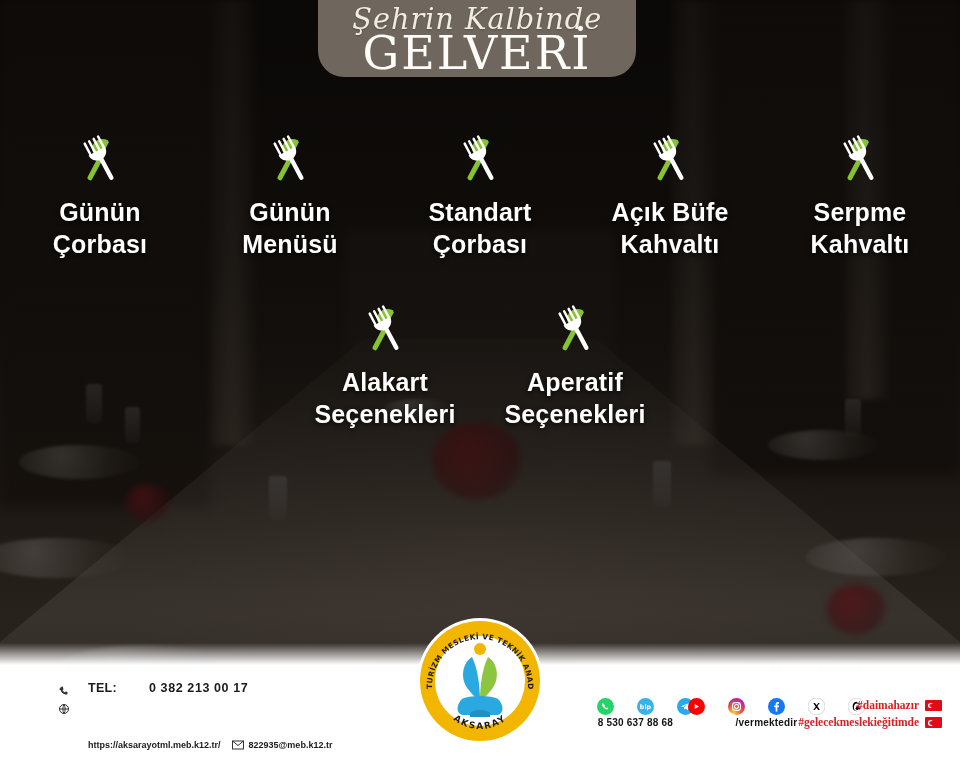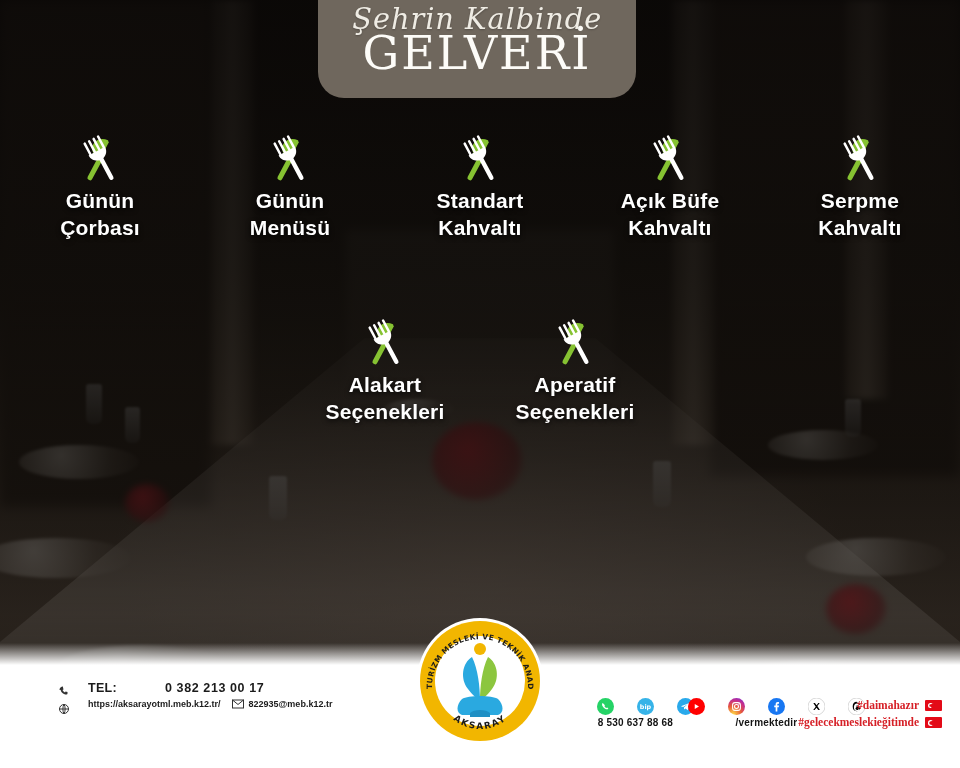--- a/index.html
+++ b/index.html
@@ -106,21 +106,21 @@
     background:
       linear-gradient(180deg, rgba(8,6,5,0.86) 0%, rgba(10,8,6,0.80) 35%, rgba(14,11,8,0.72) 60%, rgba(18,14,11,0.62) 80%, rgba(12,10,8,0.70) 100%);
   }
 
   
   .logo-banner {
     position: absolute;
     left: 318px;
     top: 0;
     width: 318px;
-    height: 98px;
+    height: 77px;
     background: #6f675d;
     border-bottom-left-radius: 26px;
     border-bottom-right-radius: 26px;
     display: flex;
     flex-direction: column;
     align-items: center;
     justify-content: flex-start;
     padding-top: 2px;
     box-sizing: border-box;
   }
@@ -147,37 +147,37 @@
 
   
   .services-row {
     position: absolute;
     left: 0;
     width: 960px;
     display: flex;
     justify-content: center;
   }
   .services-row.row1 { top: 132px; }
-  .services-row.row2 { top: 316px; }
+  .services-row.row2 { top: 302px; }
   .service {
     width: 190px;
     display: flex;
     flex-direction: column;
     align-items: center;
     text-align: center;
   }
   .service .icon {
     width: 54px;
     height: 54px;
     display: block;
   }
   .service .label {
-    margin-top: 2px;
+    margin-top: 10px;
     color: #ffffff;
-    font-size: 21px;
+    font-size: 25px;
     font-weight: bold;
     line-height: 1.28;
     letter-spacing: 0.2px;
     text-shadow: 0 2px 5px rgba(0,0,0,0.75);
     white-space: pre-line;
   }
 
   
   .description {
     position: absolute;
@@ -232,35 +232,36 @@
   }
   .tel-label {
     font-size: 12.5px;
     font-weight: bold;
     letter-spacing: 0.3px;
   }
   .tel-number {
     font-size: 12.5px;
     font-weight: bold;
     letter-spacing: 0.6px;
-    margin-left: 30px;
+    margin-left: 14px;
   }
   .addr {
     font-size: 9.5px;
     font-weight: bold;
     line-height: 1.45;
     letter-spacing: 0.1px;
     white-space: pre-line;
   }
   .web-row {
     display: flex;
     align-items: flex-start;
     gap: 5px;
     font-size: 9px;
     font-weight: bold;
+    margin-top: 41px;
   }
   .web-row .sep-ico {
     width: 12px; height: 10px;
     margin-left: 6px;
   }
 
   
   .seal {
     position: absolute;
     left: 412px;
@@ -434,21 +435,21 @@
             </g>
             <g transform="rotate(-28 32 32)">
               <rect x="23" y="6" width="3" height="17" rx="1.4" fill="#ffffff"></rect>
               <rect x="29" y="6" width="3" height="17" rx="1.4" fill="#ffffff"></rect>
               <rect x="35" y="6" width="3" height="17" rx="1.4" fill="#ffffff"></rect>
               <rect x="41" y="6" width="3" height="17" rx="1.4" fill="#ffffff"></rect>
               <path d="M22 22 L44 22 C44 29 39 32 36 33 L36 58 a2.6 2.6 0 0 1 -5.2 0 L30.8 33 C27 32 22 29 22 22 Z" fill="#ffffff"></path>
             </g>
           </svg></span>
         <div class="label">Standart
-Kahvaltı</div>
+Çorbası</div>
       </div>
       <div class="service">
         <span class="icon"><svg viewBox="0 0 64 64" width="54" height="54">
             <g transform="rotate(28 32 32)">
               <path d="M30 8 C18 9 13 20 20 28 C24 32 29 33 32 33 L32 10 Z" fill="#86c232"></path>
               <rect x="29" y="30" width="6" height="30" rx="2.6" fill="#86c232"></rect>
             </g>
             <g transform="rotate(-28 32 32)">
               <rect x="23" y="6" width="3" height="17" rx="1.4" fill="#ffffff"></rect>
               <rect x="29" y="6" width="3" height="17" rx="1.4" fill="#ffffff"></rect>

